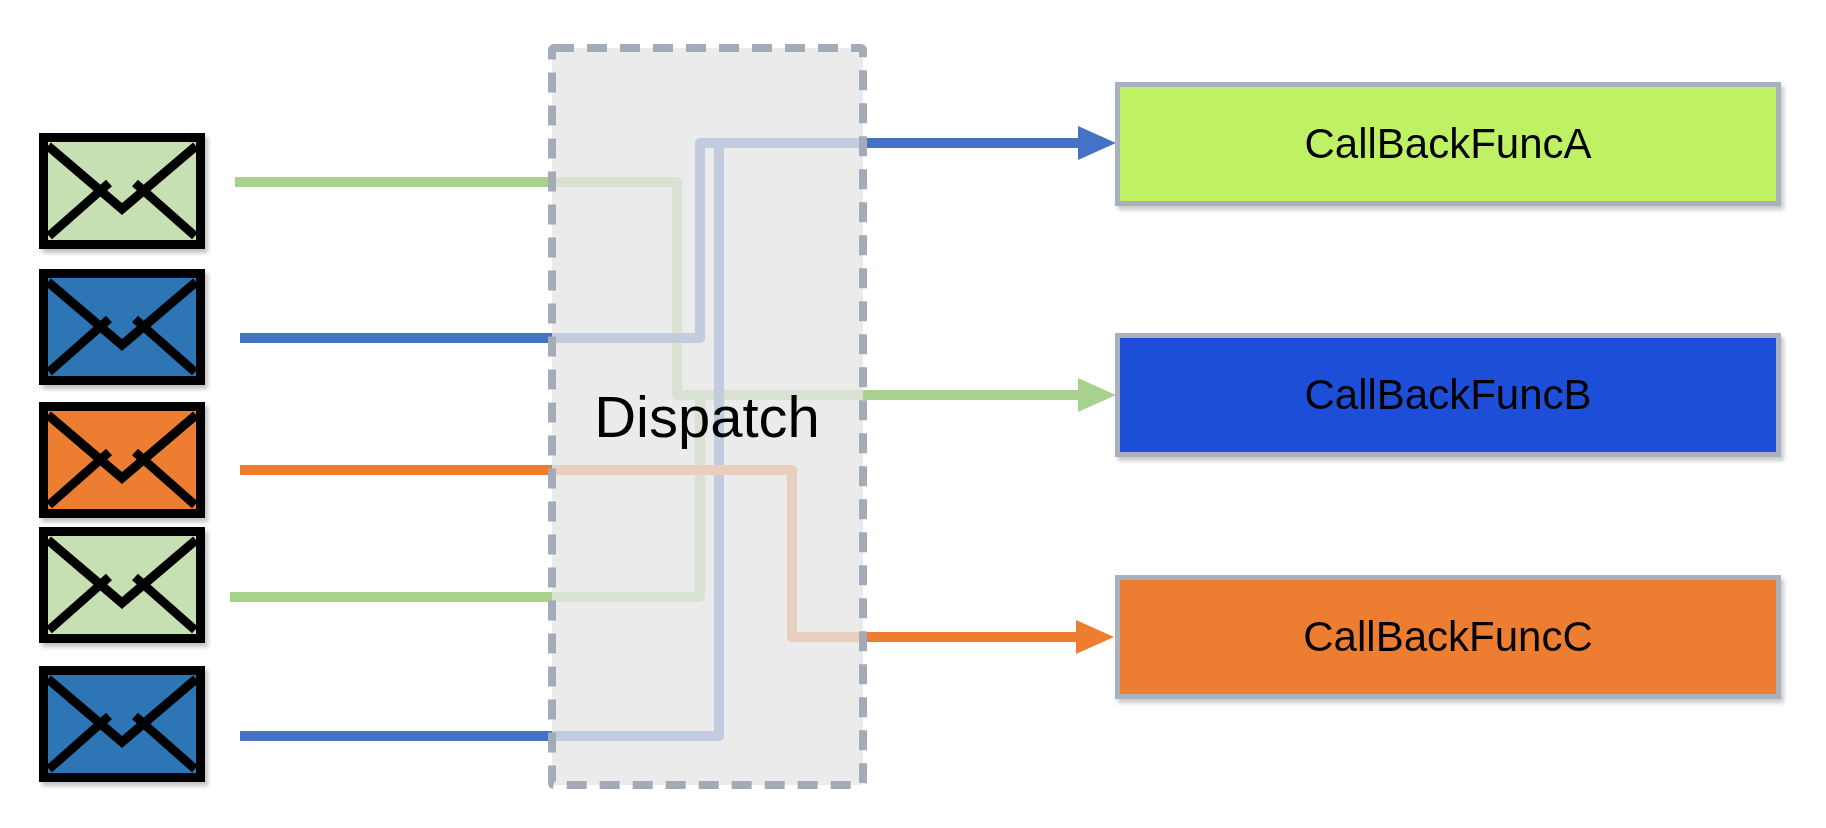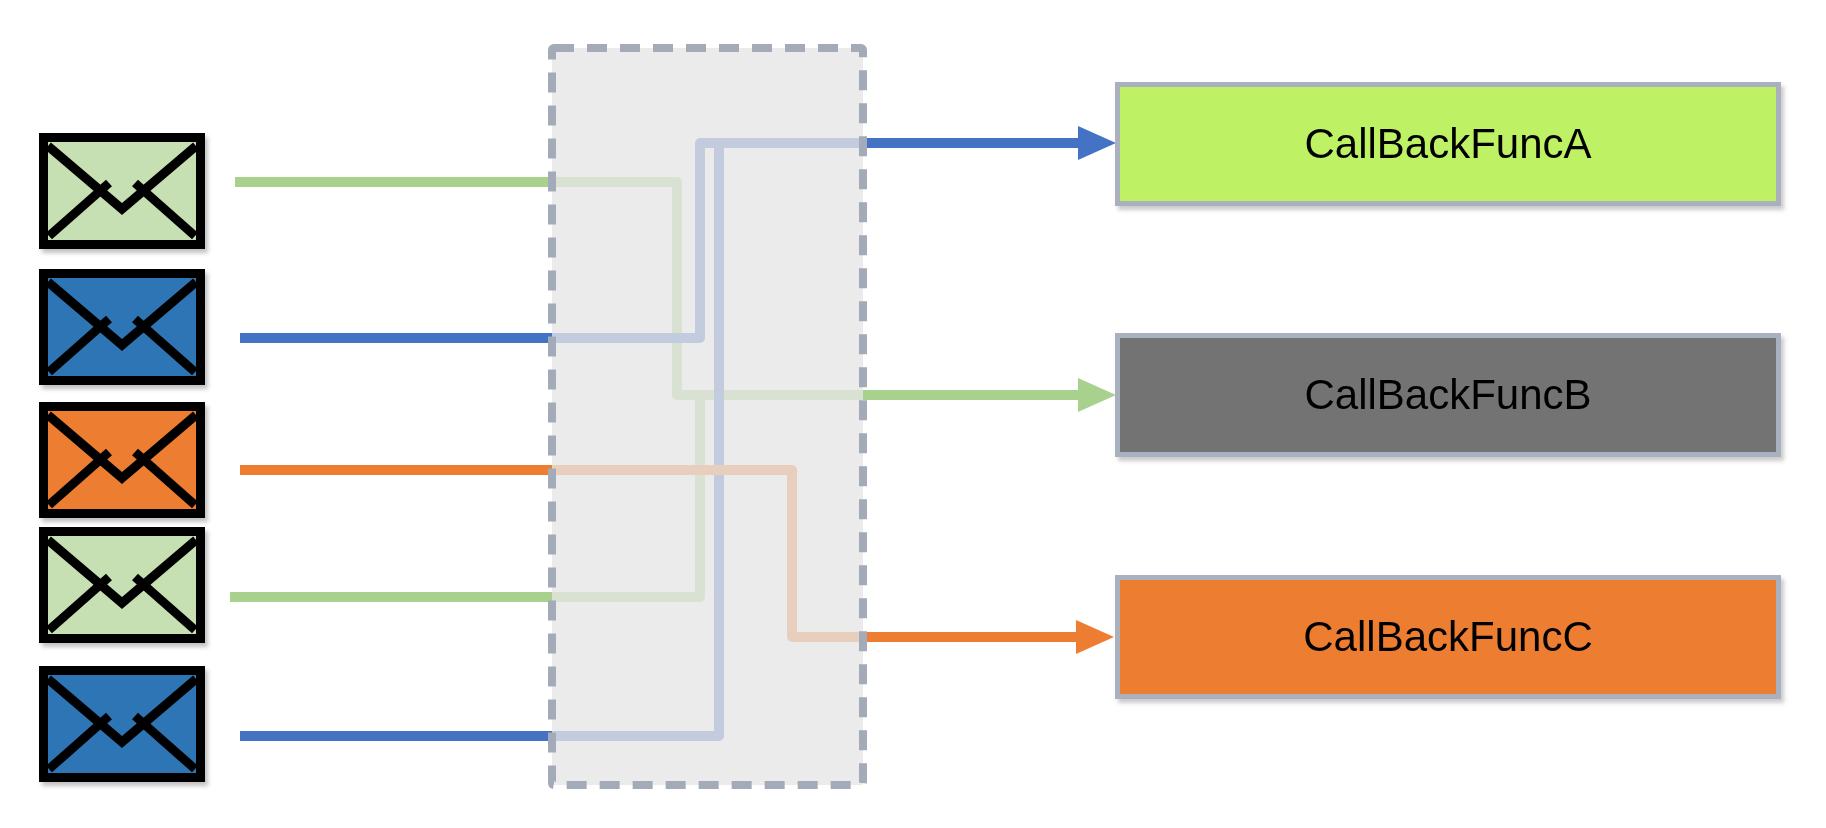--- a/index.html
+++ b/index.html
@@ -83,20 +83,21 @@
     <polyline class="route" points="240,470 792,470 792,637 1078,637" style="stroke: rgb(237, 125, 49);"></polyline>
     <polygon points="1078,126 1078,160 1116,143" style="fill: rgb(68, 114, 196);"></polygon>
     <polygon points="1078,378 1078,412 1116,395" style="fill: rgb(169, 209, 142);"></polygon>
     <polygon points="1076,620 1076,654 1114,637" style="fill: rgb(237, 125, 49);"></polygon>
   </svg>
 
   <svg class="overlay" viewBox="0 0 1826 828">
     <rect x="552" y="48" width="311" height="737" stroke-width="8" stroke-dasharray="20 13" rx="2" style="fill: rgba(229, 229, 229, 0.78); stroke: rgb(163, 171, 184);"></rect>
   </svg>
 
+  <div class="dispatch-label">Dispatch</div>
 
   <div class="env" style="top:133px">
     <svg viewBox="0 0 166 116">
       <rect x="4.5" y="4.5" width="157" height="107" stroke="#000000" stroke-width="9" style="fill: rgb(198, 224, 180);"></rect>
       <polyline points="9,13 83,76 157,13" fill="none" stroke="#000000" stroke-width="9"></polyline>
       <line x1="10" y1="103" x2="70" y2="50" stroke="#000000" stroke-width="9"></line>
       <line x1="156" y1="103" x2="96" y2="50" stroke="#000000" stroke-width="9"></line>
     </svg>
   </div>
 
@@ -133,21 +134,21 @@
       <polyline points="9,13 83,76 157,13" fill="none" stroke="#000000" stroke-width="9"></polyline>
       <line x1="10" y1="103" x2="70" y2="50" stroke="#000000" stroke-width="9"></line>
       <line x1="156" y1="103" x2="96" y2="50" stroke="#000000" stroke-width="9"></line>
     </svg>
   </div>
 
   <div class="cb-box" style="top: 82px; background: #bef264; border-color: rgb(170, 177, 190);">
     <span>CallBackFuncA</span>
   </div>
 
-  <div class="cb-box" style="top: 333px; background: #737373; border-color: rgb(170, 177, 190);">
+  <div class="cb-box" style="top: 333px; background: #1d4ed8; border-color: rgb(170, 177, 190);">
     <span>CallBackFuncB</span>
   </div>
 
   <div class="cb-box" style="top: 575px; background: rgb(237, 125, 49); border-color: rgb(170, 177, 190);">
     <span>CallBackFuncC</span>
   </div>
 
 </div>
 
 </body></html>

